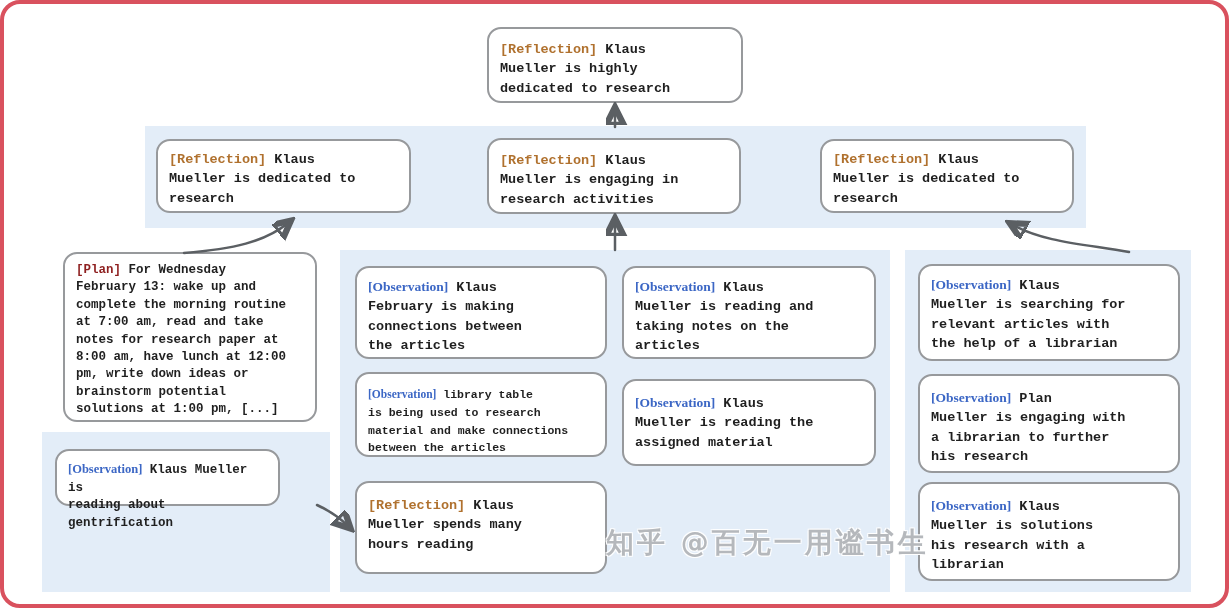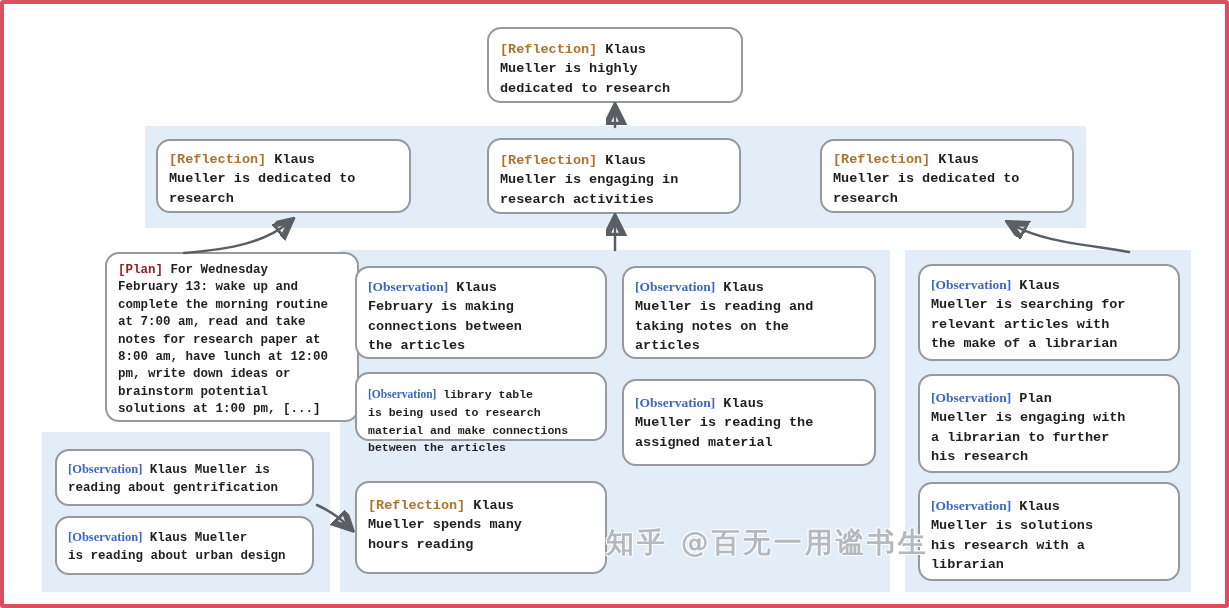--- a/index.html
+++ b/index.html
@@ -2,21 +2,21 @@
 <html><head>
 <meta charset="utf-8">
 <style>
   html, body { margin: 0; padding: 0; background: #ffffff; }
   .canvas {
     position: relative;
     width: 1229px;
     height: 608px;
     background: #ffffff;
     border: 4px solid #d9515e;
-    border-radius: 3px;
+    border-radius: 20px;
     box-sizing: border-box;
     overflow: hidden;
     font-family: "Liberation Mono", "DejaVu Sans Mono", monospace;
     padding-left: 24px;
   }
   .panel {
     position: absolute;
     background: #e3edf8;
     z-index: 1;
   }
@@ -38,29 +38,29 @@
     color: #1f1f1f;
     white-space: pre-line;
     z-index: 2;
   }
   #top-box   { left: 483px; top: 23px;  width: 256px; height: 76px; padding-top: 11px; }
   #row-left  { left: 152px; top: 135px; width: 255px; height: 74px; }
   #row-mid   { left: 483px; top: 134px; width: 254px; height: 76px; padding-top: 11px; }
   #row-right { left: 816px; top: 135px; width: 254px; height: 74px; }
 
   #plan-box  { left: 59px; top: 248px; width: 254px; height: 170px;
-               font-size: 12.5px; line-height: 1.39; padding: 8px 11px; margin-left: 42px; }
+               font-size: 12.5px; line-height: 1.39; padding: 8px 11px; }
 
-  #left-obs-1 { left: 51px; top: 445px; width: 259px; height: 57px;
+  #left-obs-1 { left: 51px; top: 445px; width: 225px; height: 57px;
                 font-size: 12.5px; line-height: 1.4; padding: 10px 11px; }
   #left-obs-2 { left: 51px; top: 512px; width: 259px; height: 59px;
                 font-size: 12.5px; line-height: 1.4; padding: 11px 11px; }
 
   #mid-b1 { left: 351px; top: 262px; width: 252px; height: 93px; }
-  #mid-b2 { left: 351px; top: 368px; width: 252px; height: 69px;
+  #mid-b2 { left: 351px; top: 368px; width: 252px; height: 85px;
             font-size: 11.5px; line-height: 1.55; padding: 12px 11px; }
   #mid-b3 { left: 351px; top: 477px; width: 252px; height: 93px; padding-top: 13px; }
 
   #mid-b4 { left: 618px; top: 262px; width: 254px; height: 93px; }
   #mid-b5 { left: 618px; top: 375px; width: 254px; height: 87px; padding-top: 12px; }
   #mid-b6 { left: 618px; top: 482px; width: 254px; height: 89px; padding-top: 12px; }
 
   #right-r1 { left: 914px; top: 260px; width: 262px; height: 97px; }
   #right-r2 { left: 914px; top: 370px; width: 262px; height: 99px; padding-top: 12px; }
   #right-r3 { left: 914px; top: 478px; width: 262px; height: 99px; padding-top: 12px; }
@@ -139,22 +139,20 @@
 complete the morning routine
 at 7:00 am, read and take
 notes for research paper at
 8:00 am, have lunch at 12:00
 pm, write down ideas or
 brainstorm potential
 solutions at 1:00 pm, [...]</span></div>
 
   <div class="node" id="left-obs-1"><span class="tag-observation">[Observation]</span> <span>Klaus Mueller is
 reading about gentrification</span></div>
-  <div class="node" id="left-obs-2"><span class="tag-observation">[Observation]</span> <span>Klaus Mueller
-is reading about urban design</span></div>
 
   <div class="node" id="mid-b1"><span class="tag-observation">[Observation]</span> <span>Klaus
 February is making
 connections between
 the articles</span></div>
   <div class="node" id="mid-b2"><span class="tag-observation">[Observation]</span> <span>library table
 is being used to research
 material and make connections
 between the articles</span></div>
   <div class="node" id="mid-b3"><span class="tag-reflection">[Reflection]</span> <span>Klaus
@@ -165,21 +163,21 @@
 Mueller is reading and
 taking notes on the
 articles</span></div>
   <div class="node" id="mid-b5"><span class="tag-observation">[Observation]</span> <span>Klaus
 Mueller is reading the
 assigned material</span></div>
 
   <div class="node" id="right-r1"><span class="tag-observation">[Observation]</span> <span>Klaus
 Mueller is searching for
 relevant articles with
-the make of a librarian</span></div>
+the help of a librarian</span></div>
   <div class="node" id="right-r2"><span class="tag-observation">[Observation]</span> <span>Plan
 Mueller is engaging with
 a librarian to further
 his research</span></div>
   <div class="node" id="right-r3"><span class="tag-observation">[Observation]</span> <span>Klaus
 Mueller is solutions
 his research with a
 librarian</span></div>
 
   <div class="watermark">知乎 @百无一用谧书生</div>

